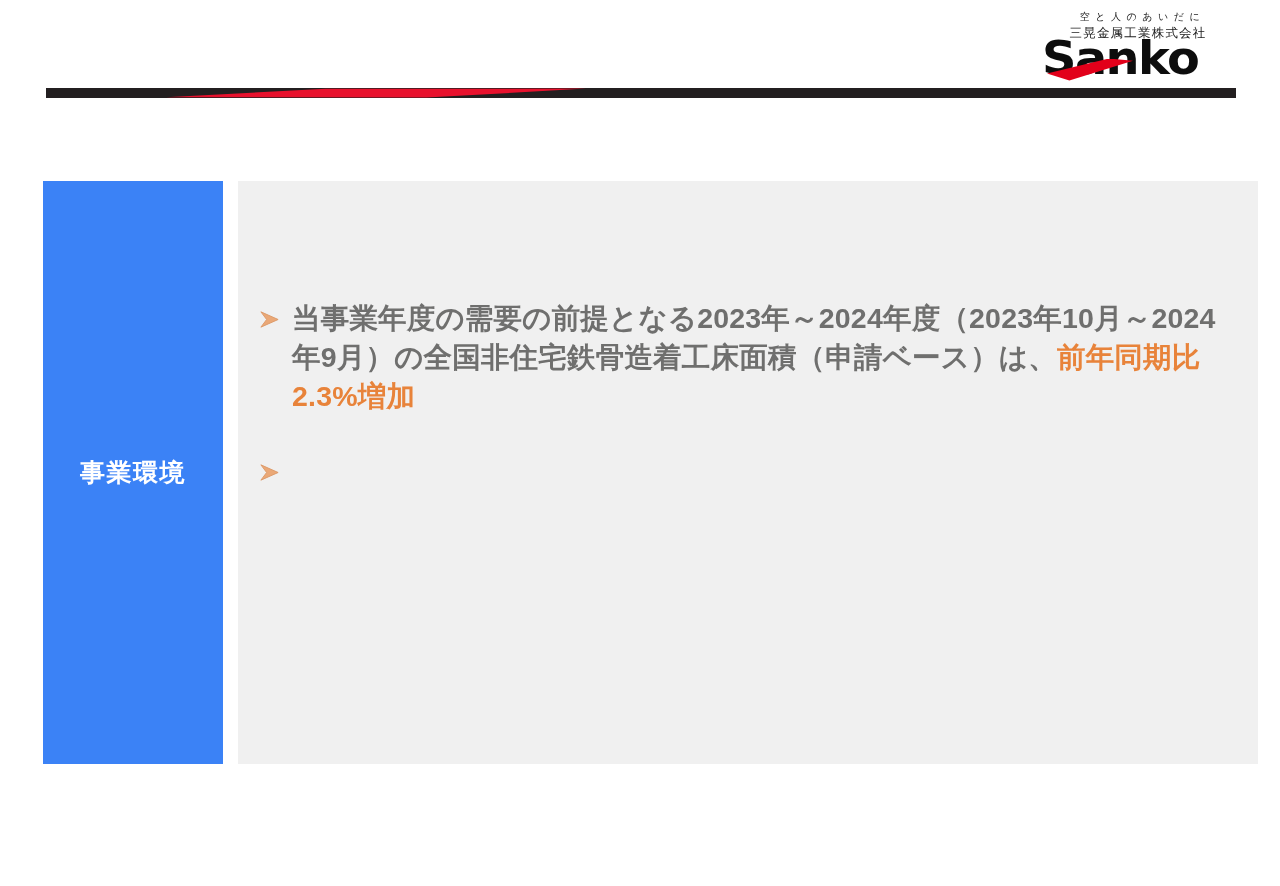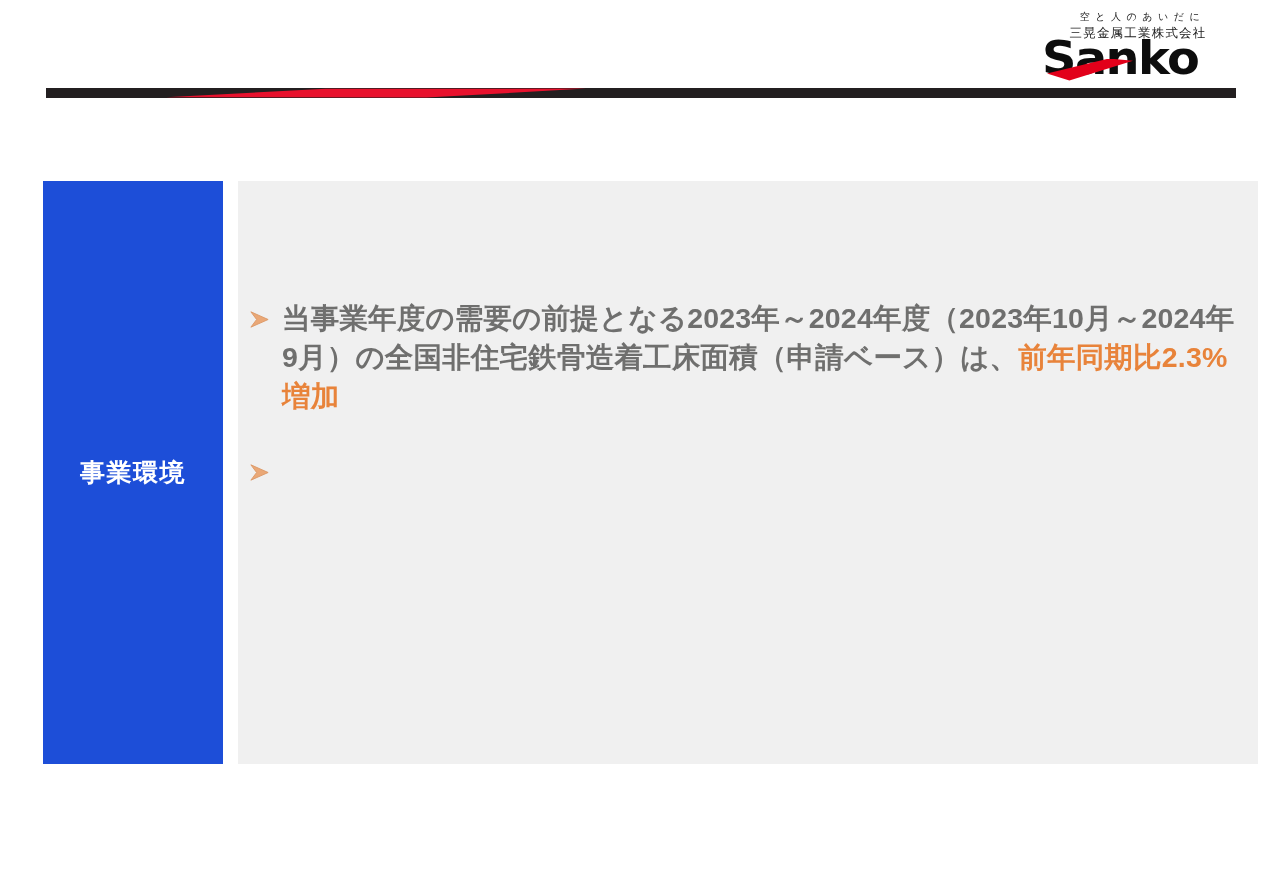--- a/index.html
+++ b/index.html
@@ -138,41 +138,41 @@
     top: 0;
     width: 1280px;
     height: 886px;
   }
   .side-label {
     position: absolute;
     left: 43px;
     top: 181px;
     width: 180px;
     height: 583px;
-    background: #1d4ed8;
+    background: #3b82f6;
     display: flex;
     align-items: center;
     justify-content: center;
   }
   .side-label-text {
     color: #ffffff;
     font-size: 25px;
     font-weight: bold;
     letter-spacing: 1.5px;
   }
 
   .body-panel {
     position: absolute;
     left: 238px;
     top: 181px;
     width: 1020px;
     height: 583px;
     background: #f0f0f0;
     box-sizing: border-box;
-    padding: 118px 18px 0 10px;
+    padding: 118px 18px 0 20px;
   }
 
   .bullet {
     display: flex;
     align-items: flex-start;
     gap: 11px;
     margin-bottom: 37px;
   }
   .bullet:last-child {
     margin-bottom: 0;

